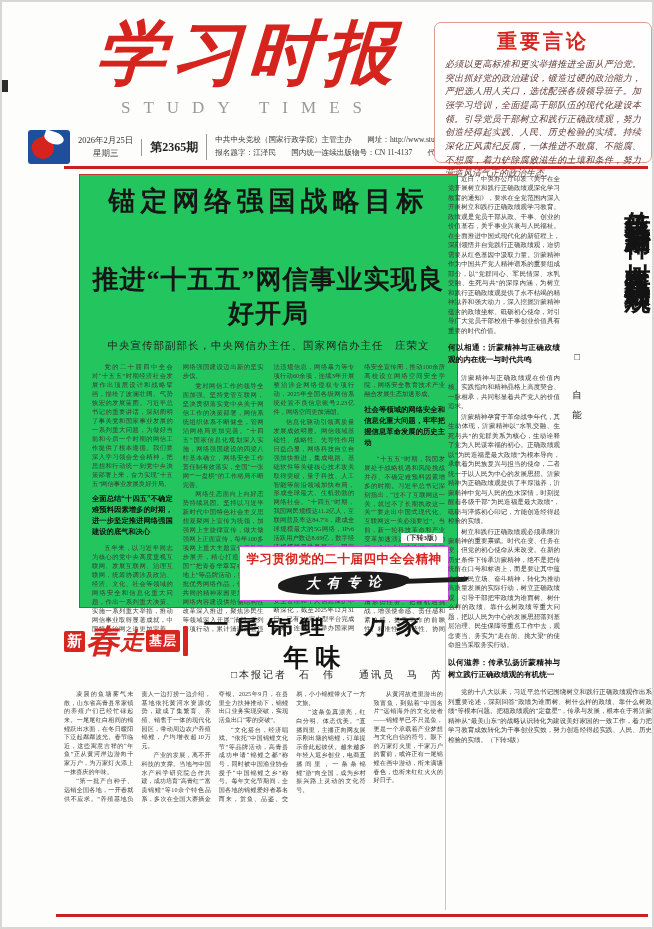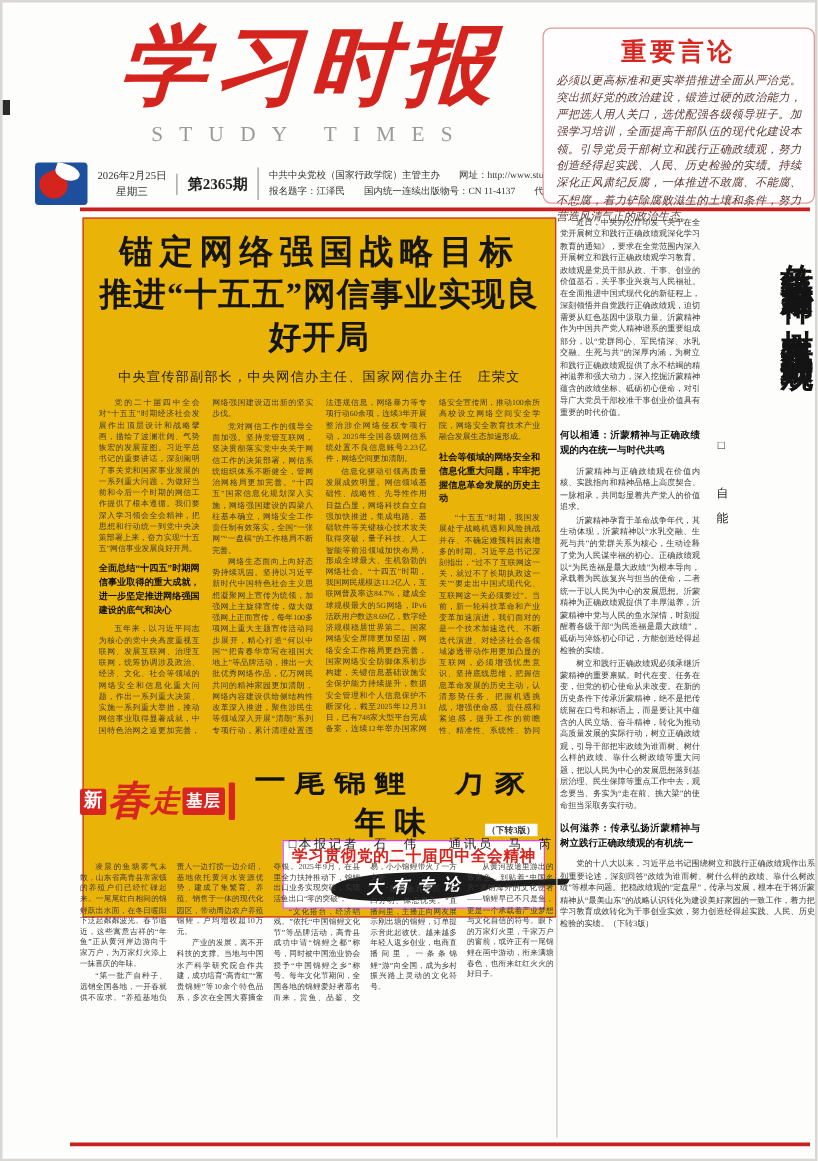--- a/index.html
+++ b/index.html
@@ -24,23 +24,23 @@
 
   
   .important-box { position:absolute; left:432px; top:20px; width:218px; height:141px; border:1px solid #e09a95; border-radius:7px; background:#fffdfd; padding:5px 10px 2px; }
   .important-title { text-align:center; color:#d6261f; font-weight:900; font-size:20px; letter-spacing:3px; }
   .important-body { margin-top:3px; font-size:9px; line-height:1.52; text-align:justify; font-style:italic; color:#5d3a34; }
 
   .rule-top { position:absolute; left:62px; right:4px; top:164px; height:3px; background:#c92121; }
   .rule-bottom { position:absolute; left:54px; right:4px; top:912px; height:3px; background:#c92121; }
 
   
-  .main-box { position:absolute; left:64px; top:172px; width:379px; height:560px; border:1.5px solid #d03131; background:#eab308; padding:10px 12px 8px; }
+  .main-box { position:absolute; left:77px; top:172px; width:379px; height:434px; border:1.5px solid #d03131; background:#22c55e; padding:10px 12px 8px; }
   .main-h1 { text-align:center; font-size:27px; font-weight:900; color:#161616; letter-spacing:5px; line-height:1.25; }
-  .main-h2 { text-align:center; font-size:26px; font-weight:900; color:#161616; letter-spacing:1px; line-height:1.3; }
+  .main-h2 { text-align:center; font-size:26px; font-weight:900; color:#161616; letter-spacing:1px; line-height:1.3;margin-top:44px; }
   .main-byline { text-align:center; margin-top:9px; font-size:10.5px; color:#222; letter-spacing:1px; }
   .main-cols { margin-top:10px; height:272px; column-count:4; column-gap:10px; overflow:hidden;
                font-size:6.3px; line-height:1.42; text-align:justify; color:#3a3a3a; }
   .main-cols .para { text-indent:2em; margin-bottom:1px; }
   .main-cols .subhead { font-weight:bold; font-size:7.3px; color:#101010; margin:6px 0; line-height:1.5; }
   .main-continued { position:absolute; right:14px; bottom:64px; font-size:7px; font-weight:bold; color:#333; background:#fffefd; padding:0 2px; }
   .banner { position:absolute; right:8px; bottom:6px; width:210px; height:55px; border:1px solid #d946ef; background:#fffefd; text-align:center; padding-top:4px; }
   .banner-line { color:#d6261f; font-weight:900; font-size:12.5px; letter-spacing:0.5px; }
   .stamp { position:relative; margin:4px auto 0; width:132px; height:22px; background:#1c1c1c; border-radius:48% 52% 55% 45% / 60% 55% 65% 50%; transform:rotate(-2deg); }
   .stamp:after { content:""; position:absolute; right:-58px; top:9px; width:62px; height:5px; background:#1c1c1c; border-radius:3px; transform:skewX(-30deg); }
@@ -102,21 +102,21 @@
   </div>
 
   <div class="rule-top"></div>
 
   <div class="main-box">
     <div class="main-h1">锚定网络强国战略目标</div>
     <div class="main-h2">推进“十五五”网信事业实现良好开局</div>
     <div class="main-byline">中央宣传部副部长，中央网信办主任、国家网信办主任　庄荣文</div>
     <div class="main-cols">
         <p class="para">党的二十届四中全会对“十五五”时期经济社会发展作出顶层设计和战略擘画，描绘了波澜壮阔、气势恢宏的发展蓝图。习近平总书记的重要讲话，深刻阐明了事关党和国家事业发展的一系列重大问题，为做好当前和今后一个时期的网信工作提供了根本遵循。我们要深入学习领会全会精神，把思想和行动统一到党中央决策部署上来，奋力实现“十五五”网信事业发展良好开局。</p>
-        <p class="subhead">全面总结“十四五”时期网信事业取得的重大成就，进一步坚定推进网络强国建设的底气和决心</p>
+        <p class="subhead">全面总结“十四五”不确定难预料因素增多的时期，进一步坚定推进网络强国建设的底气和决心</p>
         <p class="para">五年来，以习近平同志为核心的党中央高度重视互联网、发展互联网、治理互联网，统筹协调涉及政治、经济、文化、社会等领域的网络安全和信息化重大问题，作出一系列重大决策、实施一系列重大举措，推动网信事业取得显著成就，中国特色治网之道更加完善，网络强国建设迈出新的坚实步伐。</p>
         <p class="para">党对网信工作的领导全面加强。坚持党管互联网，坚决贯彻落实党中央关于网信工作的决策部署，网信系统组织体系不断健全，管网治网格局更加完善。“十四五”国家信息化规划深入实施，网络强国建设的四梁八柱基本确立，网络安全工作责任制有效落实，全国“一张网”“一盘棋”的工作格局不断完善。</p>
         <p class="para">网络生态面向上向好态势持续巩固。坚持以习近平新时代中国特色社会主义思想凝聚网上宣传为统领，加强网上主旋律宣传，做大做强网上正面宣传，每年100多项网上重大主题宣传活动同步展开，精心打造“何以中国”“把青春华章写在祖国大地上”等品牌活动，推出一大批优秀网络作品，亿万网民共同的精神家园更加清朗，网络内容建设供给侧结构性改革深入推进，聚焦涉民生等领域深入开展“清朗”系列专项行动，累计清理处置违法违规信息，网络暴力等专项行动60余项，连续3年开展整治涉企网络侵权专项行动，2025年全国各级网信系统处置不良信息账号2.23亿件，网络空间更加清朗。</p>
         <p class="para">信息化驱动引领高质量发展成效明显。网信领域基础性、战略性、先导性作用日益凸显，网络科技自立自强加快推进，集成电路、基础软件等关键核心技术攻关取得突破，量子科技、人工智能等前沿领域加快布局，形成全球最大、生机勃勃的网络社会。“十四五”时期，我国网民规模达11.2亿人，互联网普及率达84.7%，建成全球规模最大的5G网络，IPv6活跃用户数达8.69亿，数字经济规模稳居世界第二。国家网络安全屏障更加坚固，网络安全工作格局更趋完善，国家网络安全防御体系初步构建，关键信息基础设施安全保护能力持续提升，数据安全管理和个人信息保护不断深化，截至2025年12月31日，已有748家大型平台完成备案，连续12年举办国家网络安全宣传周，推动100余所高校设立网络空间安全学院，网络安全教育技术产业融合发展生态加速形成。</p>
         <p class="subhead">社会等领域的网络安全和信息化重大问题，牢牢把握信息革命发展的历史主动</p>
         <p class="para">“十五五”时期，我国发展处于战略机遇和风险挑战并存、不确定难预料因素增多的时期。习近平总书记深刻指出，“过不了互联网这一关，就过不了长期执政这一关”“要走出中国式现代化、互联网这一关必须要过”。当前，新一轮科技革命和产业变革加速演进，我们面对的是一个技术加速迭代、不断迭代演进、对经济社会各领域渗透带动作用更加凸显的互联网，必须增强忧患意识、坚持底线思维，把握信息革命发展的历史主动，认清形势任务、把握机遇挑战，增强使命感、责任感和紧迫感，提升工作的前瞻性、精准性、系统性、协同性，进一步把网络空间打造成为海晏河清、朗朗乾坤、安全公平、开放共赢、造福人民的清朗家园。</p>
       </div>
     <div class="main-continued">（下转3版）</div>
     <div class="banner">
       <div class="banner-line">学习贯彻党的二十届四中全会精神</div>

